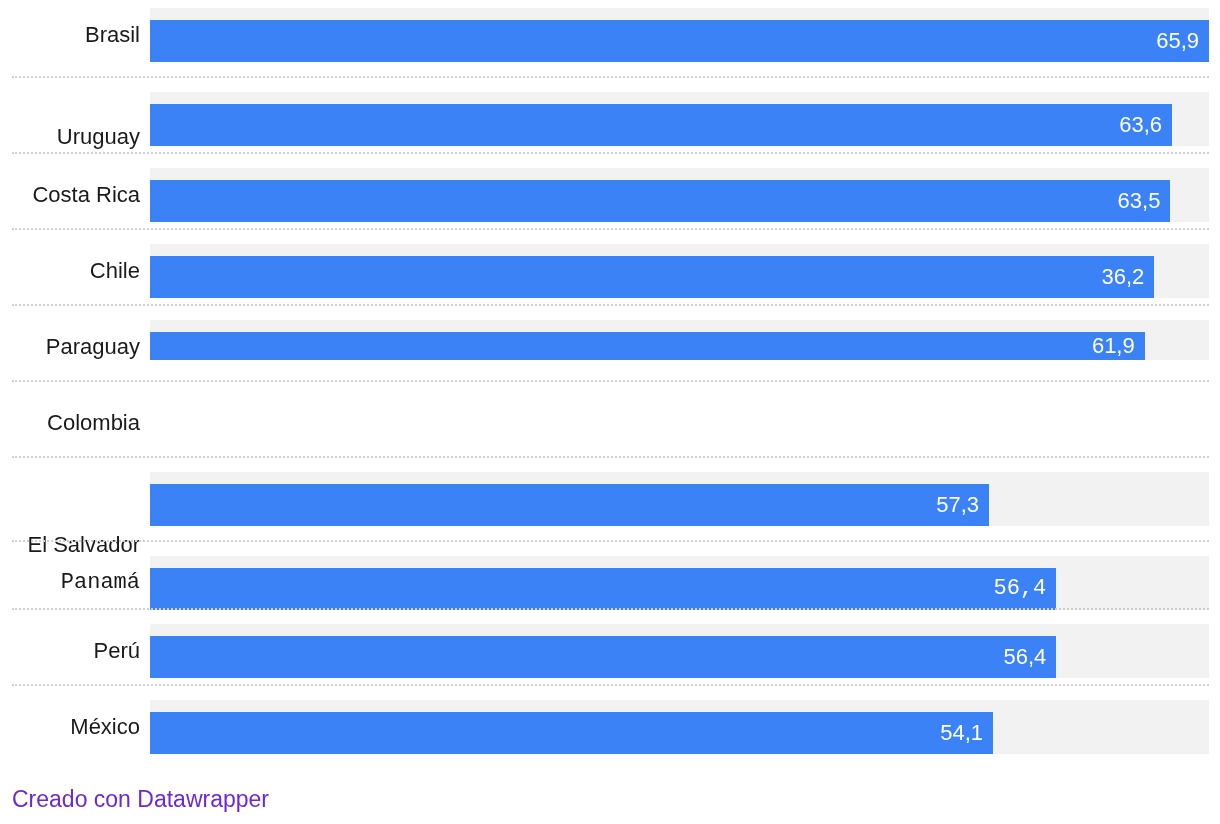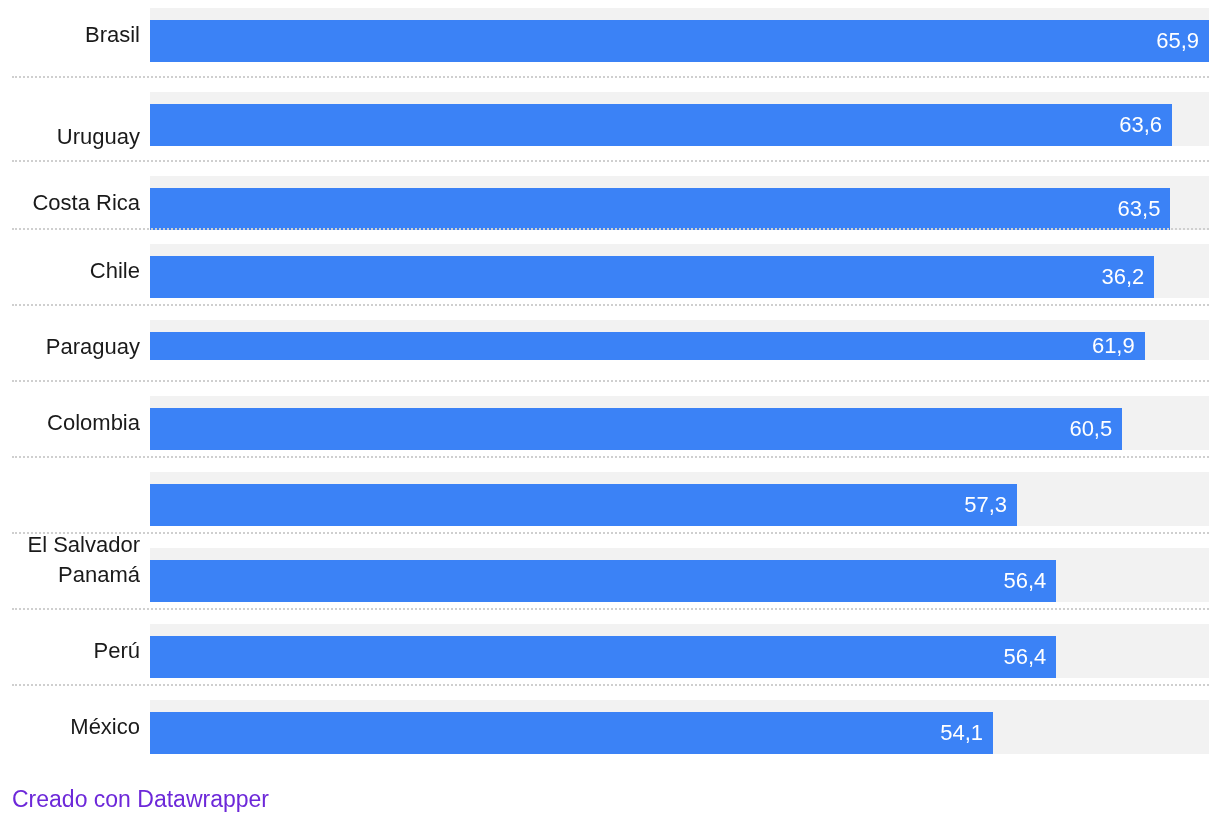--- a/index.html
+++ b/index.html
@@ -107,21 +107,21 @@
       </div>
       <div class="bar-row" style="top: 0px;">
         <div class="row-separator"></div>
         <div class="row-label" style="top: 16px; margin-top: 32px;">Uruguay</div>
         <div class="bar-track" style="top: 16px; height: 54px;">
           <div class="bar-fill" style="width: 1022.04px;">
             <div class="bar-value" style="right: 10px;">63,6</div>
           </div>
         </div>
       </div>
-      <div class="bar-row" style="top: 8px;">
+      <div class="bar-row" style="top: 0px;">
         <div class="row-separator"></div>
         <div class="row-label" style="top: 30px;">Costa Rica</div>
         <div class="bar-track" style="top: 16px; height: 54px;">
           <div class="bar-fill" style="width: 1020.43px;">
             <div class="bar-value" style="right: 10px;">63,5</div>
           </div>
         </div>
       </div>
       <div class="bar-row" style="top: 0px;">
         <div class="row-separator"></div>
@@ -137,36 +137,31 @@
         <div class="row-label" style="top: 30px;">Paraguay</div>
         <div class="bar-track" style="top: 16px; height: 40px;">
           <div class="bar-fill" style="width: 994.721px;">
             <div class="bar-value" style="right: 10px;">61,9</div>
           </div>
         </div>
       </div>
       <div class="bar-row" style="top: 0px;">
         <div class="row-separator"></div>
         <div class="row-label" style="top: 30px;">Colombia</div>
-        <div class="bar-track" style="top: 16px; height: 54px;">
-          <div class="bar-fill" style="width: 972.223px;">
-            <div class="bar-value" style="right: 10px;">60,5</div>
-          </div>
-        </div>
       </div>
       <div class="bar-row" style="top: 0px;">
         <div class="row-separator"></div>
         <div class="row-label" style="top: 30px; margin-top: 46px;">El Salvador</div>
         <div class="bar-track" style="top: 16px; height: 54px;">
-          <div class="bar-fill" style="width: 867px;">
+          <div class="bar-fill" style="width: 803px; padding-left: 36px;">
             <div class="bar-value" style="right: 10px;">57,3</div>
           </div>
         </div>
       </div>
-      <div class="bar-row" style="top: 0px;">
+      <div class="bar-row" style="top: 8px; font-family: Liberation Mono, monospace;">
         <div class="row-separator"></div>
         <div class="row-label" style="top: 30px;">Panamá</div>
         <div class="bar-track" style="top: 16px; height: 54px;">
           <div class="bar-fill" style="width: 906.337px;">
             <div class="bar-value" style="right: 10px;">56,4</div>
           </div>
         </div>
       </div>
       <div class="bar-row" style="top: 0px;">
         <div class="row-separator"></div>

